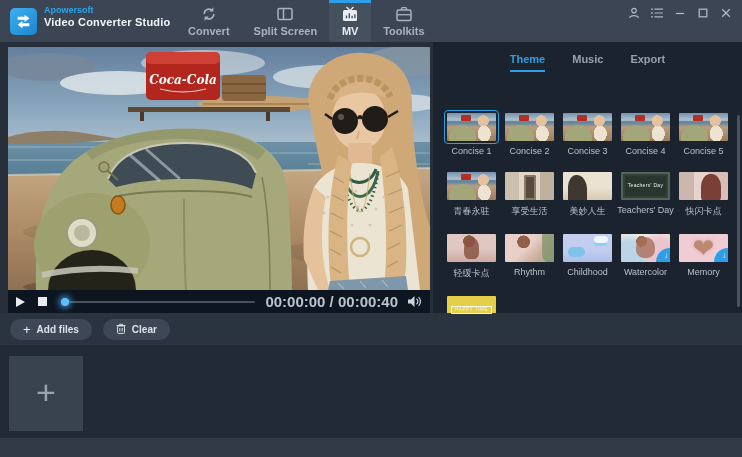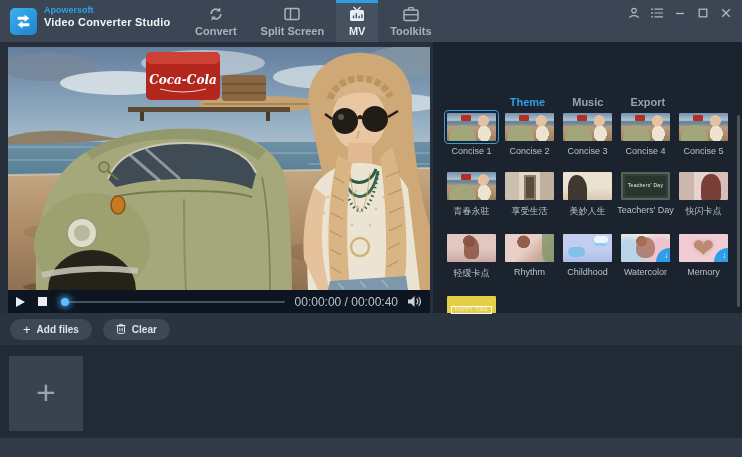--- a/index.html
+++ b/index.html
@@ -7,21 +7,21 @@
   body { font-family:"Liberation Sans", sans-serif; background:#222a35; position:relative; overflow:hidden; }
 
   
   .titlebar { position:absolute; top:0; left:0; width:742px; height:42px; background:#3b4553; z-index:5; }
   .logo { position:absolute; left:10px; top:8px; width:27px; height:27px; border-radius:5px;
           background:linear-gradient(140deg,#3bb0f2,#1e84cc); display:flex; align-items:center; justify-content:center; }
   .brand-block { position:absolute; left:44px; top:5px; line-height:1.25; }
   .brand { color:#2ba6ea; font-size:9px; font-weight:bold; }
   .app-title { color:#f2f5f8; font-size:11px; font-weight:bold; letter-spacing:.2px; }
 
-  .nav-tabs { position:absolute; left:183px; top:0; height:42px; display:flex; }
+  .nav-tabs { position:absolute; left:176px; top:0; height:42px; display:flex; }
   .nav-tab { height:42px; padding:0 12px; display:flex; flex-direction:column; align-items:center;
              justify-content:center; gap:3px; color:#a9b3bf; font-size:11px; font-weight:bold; cursor:pointer; }
   .nav-tab svg { display:block; }
   .nav-tab.active { background:#46515f; box-shadow:inset 0 3px 0 #2e9fe6; color:#e9eef3; }
 
   .win-controls { position:absolute; right:10px; top:7px; display:flex; gap:11px; align-items:center; color:#aeb8c2; }
   .win-btn { width:12px; height:12px; display:flex; align-items:center; justify-content:center; cursor:pointer; }
 
   
   .main { position:absolute; top:42px; left:0; width:742px; height:271px; background:#262f3a; }
@@ -32,26 +32,26 @@
   .video-area svg { width:100%; height:100%; display:block; }
   .player-bar { position:absolute; left:8px; top:248px; width:422px; height:23px; background:#0c1520;
                 display:flex; align-items:center; }
   .play-btn { margin-left:8px; width:0; height:0; border-left:9px solid #e9edf0; border-top:5.5px solid transparent;
               border-bottom:5.5px solid transparent; cursor:pointer; }
   .stop-btn { margin-left:13px; width:9px; height:9px; background:#e9edf0; cursor:pointer; }
   .seek { flex:1; margin:0 10px 0 14px; position:relative; height:8px; cursor:pointer; }
   .seek-track { position:absolute; top:3px; left:0; right:0; height:2px; background:#47525d; border-radius:1px; }
   .seek-dot { position:absolute; top:0; left:0; width:8px; height:8px; border-radius:50%; background:#5cc0ff;
               box-shadow:0 0 6px 2px rgba(80,180,255,.75); }
-  .time { font-size:12px; color:#bac4ce; white-space:nowrap; }
+  .time { font-size:15px; color:#bac4ce; white-space:nowrap;font-weight:bold; }
   .volume { margin:0 9px 0 10px; cursor:pointer; display:flex; }
 
   
   .theme-panel { position:absolute; left:433px; top:0; width:309px; height:271px; background:#1b232e; }
-  .theme-tabs { display:flex; justify-content:center; gap:27px; padding-top:11px;margin-top:43px; }
+  .theme-tabs { display:flex; justify-content:center; gap:27px; padding-top:11px; }
   .theme-tab { color:#97a1ac; font-size:11px; font-weight:bold; padding-bottom:5px; border-bottom:2px solid transparent; cursor:pointer; }
   .theme-tab.active { color:#2e9fe6; border-bottom-color:#2e9fe6; }
 
   .theme-grid { position:absolute; left:14px; top:43px; width:286px; display:flex; flex-wrap:wrap;
                 column-gap:9px; row-gap:16px;margin-top:28px; }
   .theme-item { width:49px; cursor:pointer; }
   .thumb { position:relative; width:49px; height:28px; background:#333; border-radius:1px; overflow:hidden;
            display:flex; align-items:center; justify-content:center; }
   .theme-item.selected .thumb { outline:1px solid #2e9fe6; outline-offset:2px; }
   .theme-label { margin:5px 0 0 -4px; width:57px; text-align:center; font-size:9px; color:#b9c1c9;

